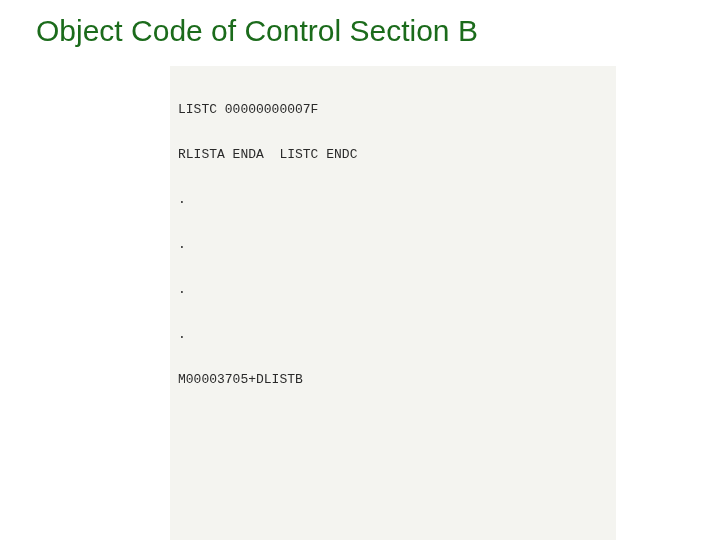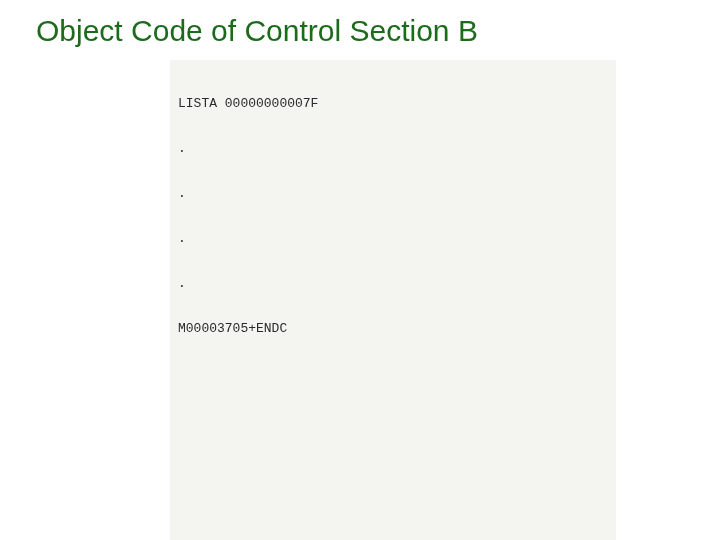--- a/index.html
+++ b/index.html
@@ -8,21 +8,21 @@
     width: 720px;
     height: 540px;
     background: #ffffff;
     font-family: Arial, Helvetica, sans-serif;
     overflow: hidden;
   }
   .title {
     color: #1b6b1b;
     font-size: 30px;
     font-weight: normal;
-    margin: 14px 0 12px 36px;
+    margin: 14px 0 18px 36px;
   }
   .code-block {
     margin-left: 170px;
     margin-top: 10px;
     font-family: "Courier New", Courier, monospace;
     font-size: 13px;
     line-height: 15px;
     color: #2a2a2a;
     background: #f4f4f0;
     padding: 6px 8px 10px 8px;
@@ -32,26 +32,27 @@
   .code-line {
     display: block;
   }
 </style>
 </head>
 <body>
 
 <h1 class="title">Object Code of Control Section B</h1>
 
 <div class="code-block">
-  <span class="code-line">LISTA 00000000007F</span>
+  <span class="code-line">LISTC 00000000007F</span>
+  <span class="code-line">RLISTA ENDA  LISTC ENDC</span>
   <span class="code-line">.</span>
   <span class="code-line">.</span>
   <span class="code-line">.</span>
   <span class="code-line">.</span>
-  <span class="code-line">M00003705+ENDC</span>
+  <span class="code-line">M00003705+DLISTB</span>
   
   
   
   
   
   
   
   
   
   

